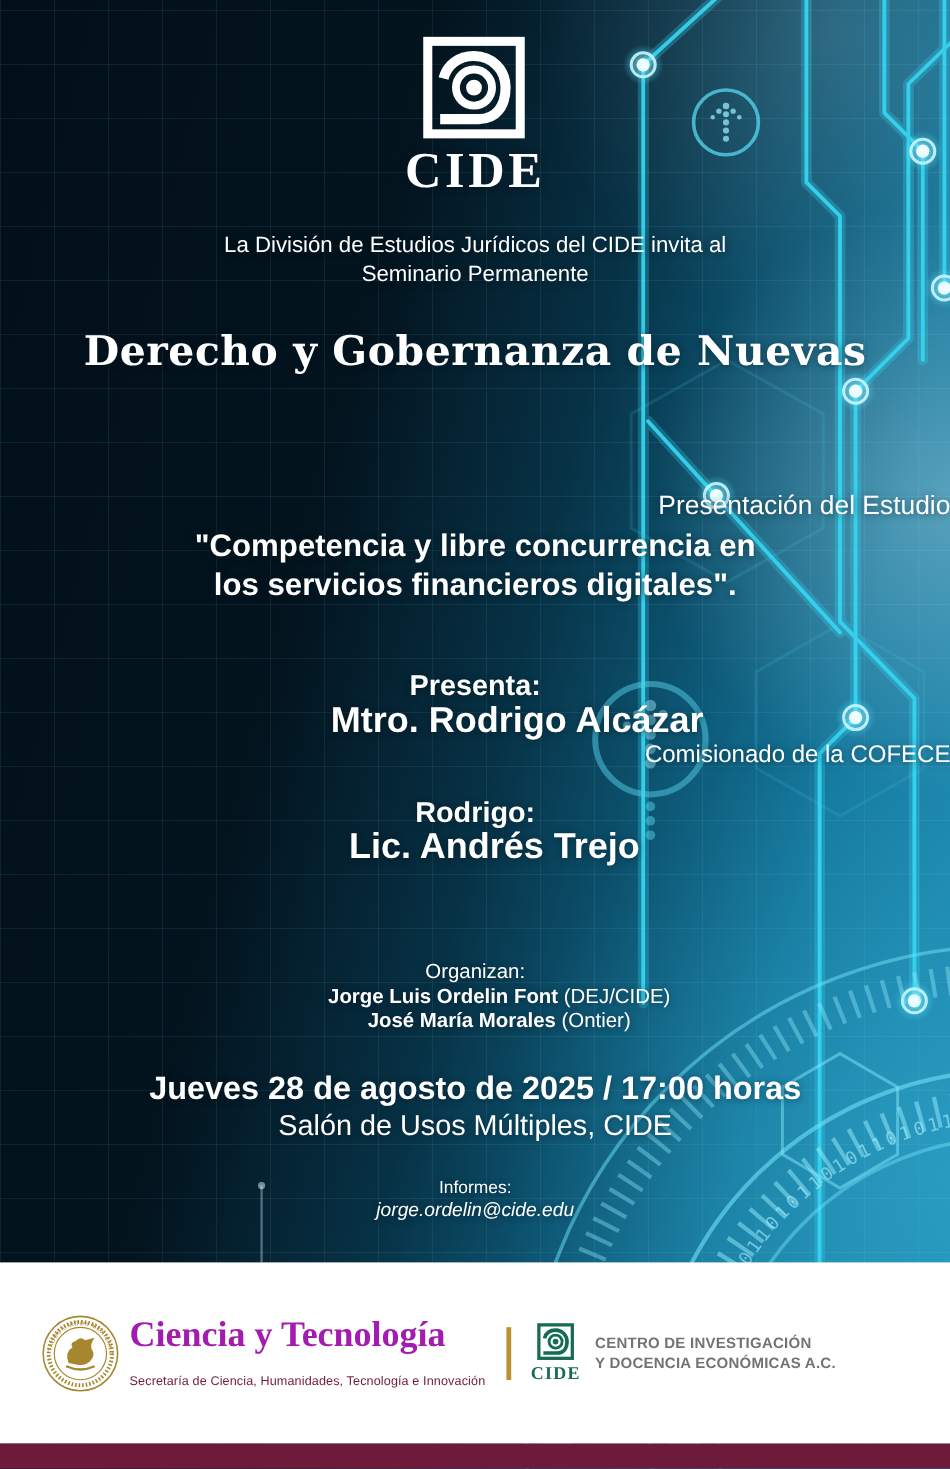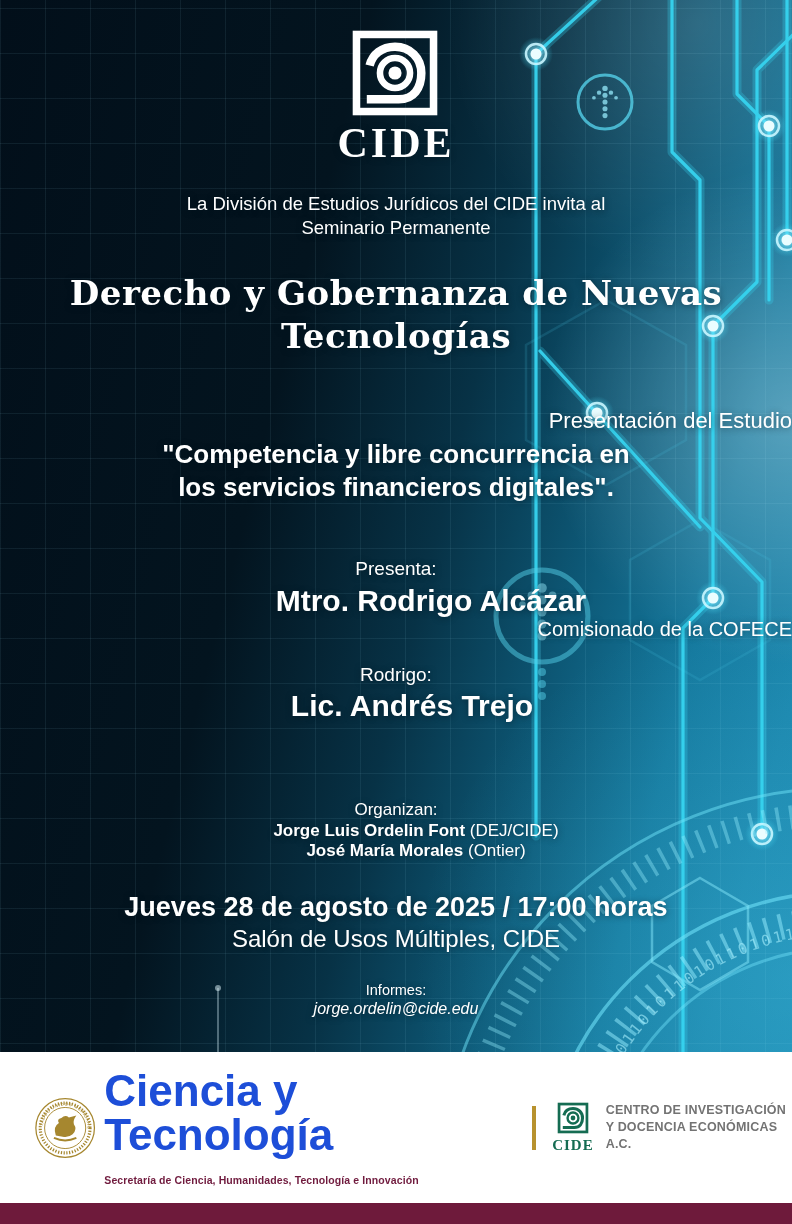--- a/index.html
+++ b/index.html
@@ -18,40 +18,40 @@
   .glow2{background:radial-gradient(circle at 88% 2%, rgba(255,255,255,0.14), transparent 18%);}
   .glow3{background:radial-gradient(circle at 100% 80%, rgba(80,210,240,0.25), transparent 30%);}
   .content{position:absolute;left:0;top:0;width:100%;height:1052px;z-index:5;}
   .tc{position:absolute;left:0;width:100%;text-align:center;text-shadow:0 1px 6px rgba(0,20,30,0.5);}
   .logo-wrap{position:absolute;left:348px;top:26px;width:94px;height:94px;}
   .wordmark{top:122px;font-family:"Liberation Serif",serif;font-weight:bold;font-size:42px;letter-spacing:3px;line-height:1;}
   .intro{top:192px;font-size:18.5px;line-height:24px;font-weight:400;}
   .title{top:272px;font-family:"DejaVu Serif",serif;font-weight:bold;font-size:34px;line-height:43px;letter-spacing:0.5px;}
   .study-label{top:408px;font-size:22px;font-weight:400;text-align:right;}
   .study-quote{top:438px;font-size:26px;font-weight:bold;line-height:33px;}
-  .p-label{font-size:19px;font-weight:400;}
+  .p-label{font-size:24px;font-weight:700;}
   .p-name{font-size:30px;font-weight:bold;line-height:34px;}
   .p-role{font-size:20px;font-weight:400;text-align:right;}
   .lab-presenta{top:558px;} .name-presenta{top:584px;padding-left:35px;} .role-presenta{top:618px;}
   .lab-comenta{top:664px;} .name-comenta{top:689px;padding-left:16px;} .role-comenta{top:723px;}
   .org-label{top:800px;font-size:17px;}
   .org-line{font-size:17px;line-height:20px;padding-left:20px;}
   .org1{top:821px;} .org2{top:841px;}
   .org-line b{font-weight:bold;}
   .date{top:892px;font-size:27px;font-weight:bold;}
   .venue{top:925px;font-size:24px;font-weight:400;}
   .contact-label{top:982px;font-size:14.5px;}
   .email{top:1000px;font-size:16px;font-style:italic;}
   .footer{
     position:absolute;left:0;top:1052px;width:792px;height:151px;background:#ffffff;z-index:10;
     display:flex;align-items:center;padding-left:34px;box-sizing:border-box;
   }
   .gov-text{margin-left:8px;}
-  .gov-title{font-family:Liberation Sans, sans-serif;font-weight:bold;font-size:44px;line-height:1;color:#1d4ed8;}
-  .gov-sub{font-size:10.5px;font-weight:bold;color:#701b3e;margin-top:17px;letter-spacing:0.1px;}
+  .gov-title{font-family:Liberation Serif, serif;font-weight:bold;font-size:30px;line-height:1;color:#a21caf;}
+  .gov-sub{font-size:10.5px;font-weight:normal;color:#701b3e;margin-top:17px;letter-spacing:0.1px;}
   .divider{width:4px;height:44px;background:#b8922e;margin:0 16px 0 18px;}
   .cide-brand{display:flex;align-items:center;gap:12px;}
   .cide-logo-col{display:flex;flex-direction:column;align-items:center;}
   .cide-small-word{font-family:"Liberation Serif",serif;font-weight:bold;font-size:15px;letter-spacing:1px;color:#156c52;margin-top:2px;}
   .cide-name{font-size:12.5px;font-weight:bold;color:#737373;line-height:1.35;letter-spacing:0.2px;}
   .bottom-bar{position:absolute;left:0;top:1203px;width:792px;height:21px;background:#6e1a3b;z-index:11;}
   svg{display:block;}
 </style>
 </head>
 <body>
@@ -166,21 +166,20 @@
     </div>
     <div class="tc wordmark">CIDE</div>
 
     <div class="tc intro">
       <div>La División de Estudios Jurídicos del CIDE invita al</div>
       <div>Seminario Permanente</div>
     </div>
 
     <div class="tc title">
       <div>Derecho y Gobernanza de Nuevas</div>
-      <div>Tecnologías</div>
     </div>
 
     <div class="tc study-label">Presentación del Estudio</div>
     <div class="tc study-quote">
       <div>"Competencia y libre concurrencia en</div>
       <div>los servicios financieros digitales".</div>
     </div>
 
     <div class="tc p-label lab-presenta">Presenta:</div>
     <div class="tc p-name name-presenta">Mtro. Rodrigo Alcázar</div>

